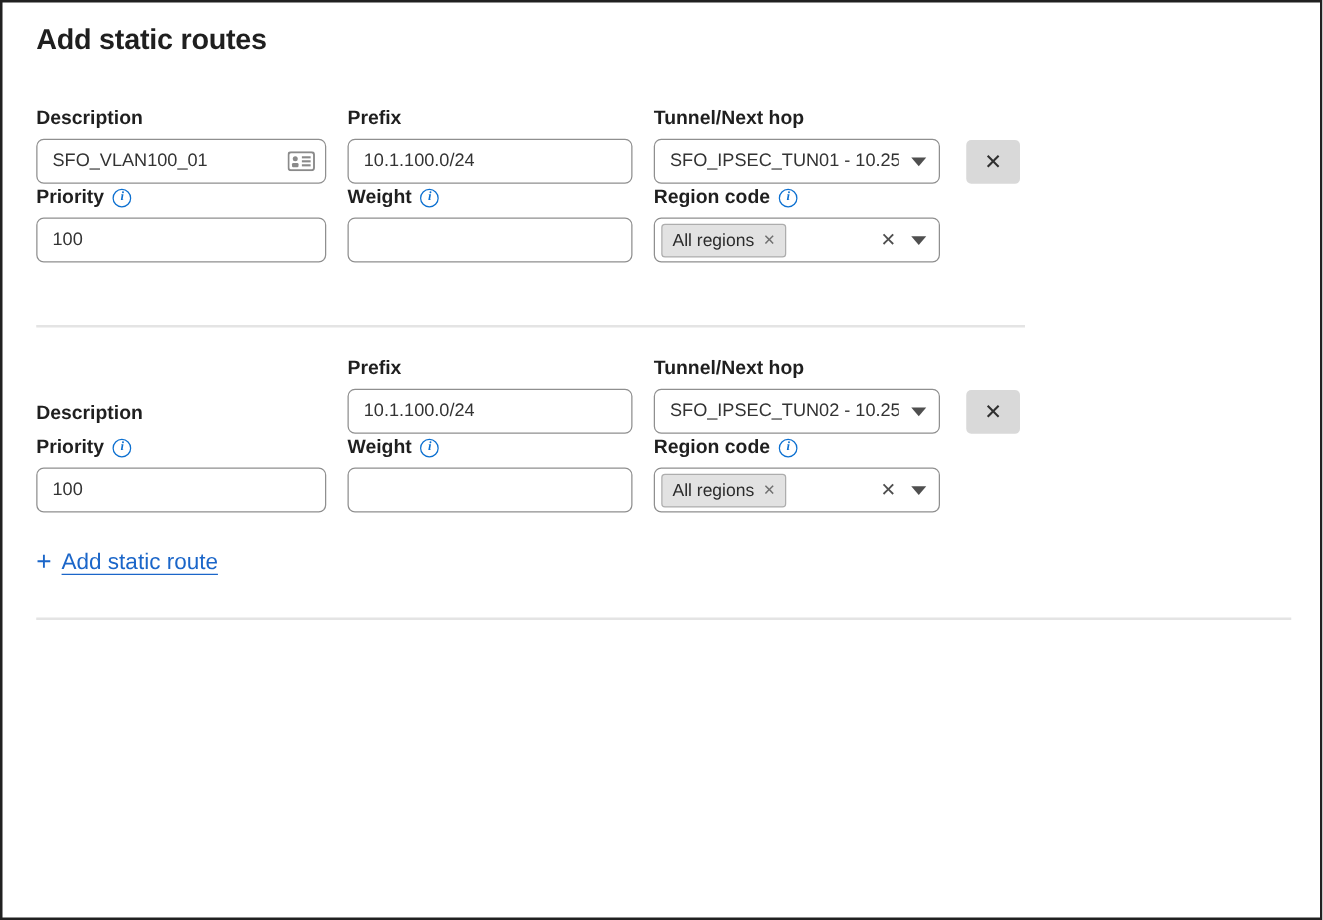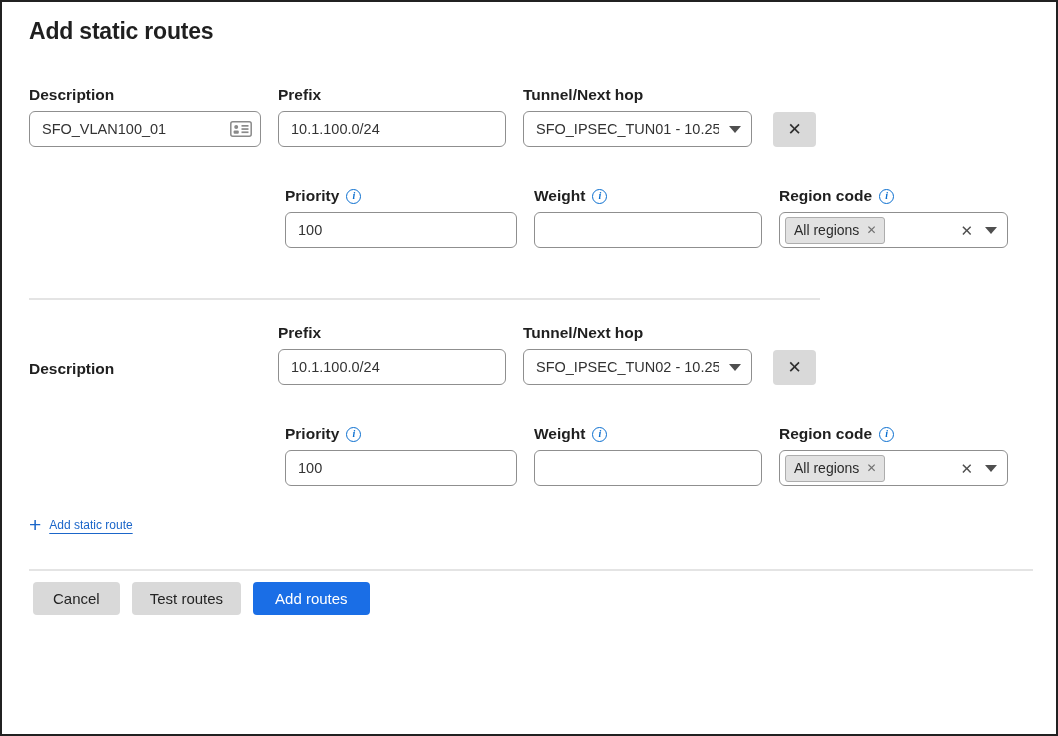--- a/index.html
+++ b/index.html
@@ -36,21 +36,21 @@
   }
   .desc{
     margin-top:21px;font-size:15.5px;color:var(--text-body);line-height:22px;
   }
   .note{
     margin-top:28px;font-size:15.5px;color:var(--text-body);line-height:22px;
   }
   .route-group{margin-top:38px;}
   .route-group.second{margin-top:22px;}
   .field-row{display:flex;align-items:flex-end;}
-  .field-row + .field-row{margin-top:38px;justify-content:flex-end;}
+  .field-row + .field-row{}
   .field{margin-right:17px;}
   .field.c1{width:232px;}
   .field.c2{width:228px;}
   .field.c3{width:229px;margin-right:21px;}
   .field-label{
     display:flex;align-items:center;gap:7px;
     font-size:15.5px;font-weight:700;color:var(--text-dark);
     line-height:22px;margin-bottom:5px;
   }
   .info-icon{
@@ -105,21 +105,21 @@
   .group-divider{
     height:2px;background:var(--divider);border:none;
     width:791px;margin-top:50px;
   }
   .add-link-row{
     margin-top:29px;display:flex;align-items:center;gap:8px;cursor:pointer;
     width:max-content;
   }
   .plus-glyph{font-size:21px;color:var(--link-blue);line-height:20px;font-weight:400;}
   .add-link{
-    font-size:12px;color:var(--link-blue);text-decoration:underline;
+    font-size:18px;color:var(--link-blue);text-decoration:underline;
     text-underline-offset:4px;
   }
   .footer-divider{
     height:2px;background:var(--divider);border:none;width:1004px;margin-top:34px;
   }
   .footer{display:flex;gap:12px;margin-top:11px;margin-left:4px;}
   .btn{
     height:33px;border:none;border-radius:4px;font-size:15px;cursor:pointer;
     font-family:"Liberation Sans","DejaVu Sans",sans-serif;
   }
@@ -255,19 +255,14 @@
     </div>
   </div>
 
   <div class="add-link-row">
     <span class="plus-glyph">+</span>
     <span class="add-link">Add static route</span>
   </div>
 
   <hr class="footer-divider">
 
-  <div class="footer">
-    <button class="btn gray cancel">Cancel</button>
-    <button class="btn gray test">Test routes</button>
-    <button class="btn primary">Add routes</button>
-  </div>
 
 </div>
 
 </body></html>

